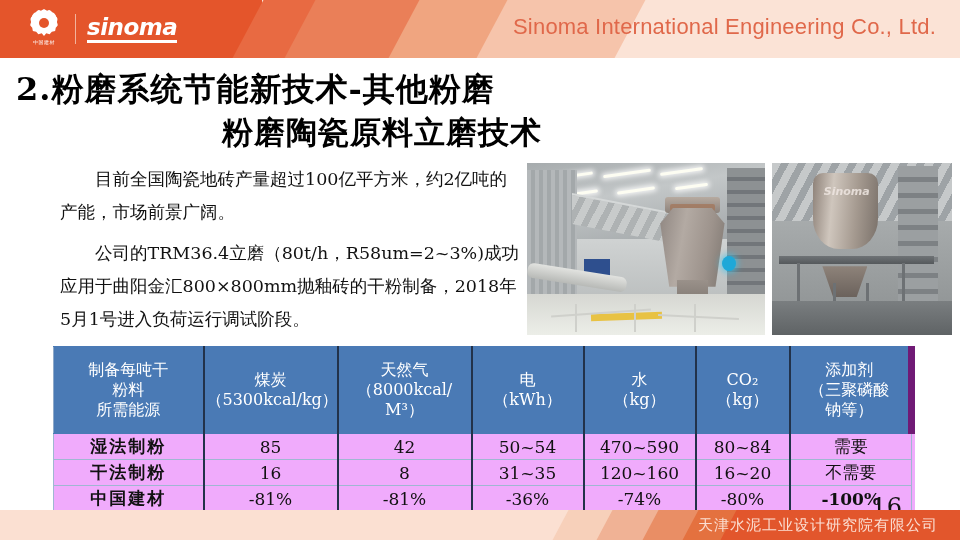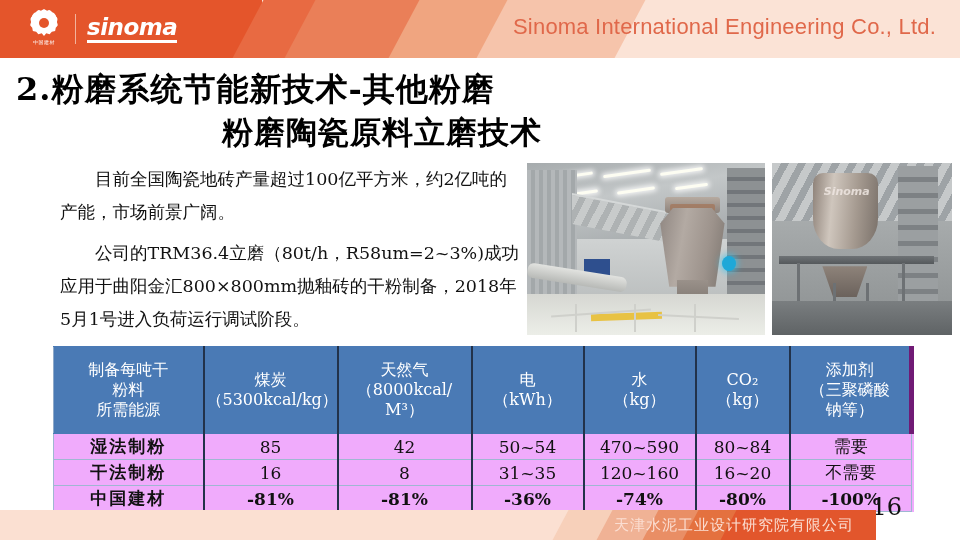--- a/index.html
+++ b/index.html
@@ -120,33 +120,33 @@
   
   .tbl{position:absolute;left:53px;top:346px;width:858px;border-collapse:collapse;
        table-layout:fixed;background:#f0abfc;}
   .tbl th,.tbl td{border:1px solid #8ea9c9;text-align:center;
                   font-family:"DejaVu Serif",serif;}
   .tbl thead th{background:#4a7ab5;color:#ffffff;font-weight:normal;font-size:16px;
                 line-height:20px;padding:5px 2px;height:76px;vertical-align:middle;
                 border-left:2px solid #22324a;border-right:2px solid #22324a;
                 border-top:1px solid #4a7ab5;border-bottom:1px solid #4a7ab5;}
   .tbl thead th:first-child{border-left:1px solid #8ea9c9;}
-  .tbl thead th:last-child{border-right:5px solid #701a75;}
+  .tbl thead th:last-child{border-right:7px solid #701a75;}
   .tbl tbody td{height:23px;font-size:17px;color:#111;padding:1px 2px;
                 border-left:2px solid #22324a;border-right:2px solid #22324a;
                 border-top:1px solid #9fb7d2;border-bottom:1px solid #9fb7d2;}
   .tbl tbody td:first-child{border-left:1px solid #9fb7d2;}
   .tbl tbody td:last-child{border-right:1px solid #9fb7d2;}
   .tbl tbody tr td:first-child{font-weight:bold;letter-spacing:2px;}
   .tbl tbody tr:last-child td{font-weight:bold;}
-  .tbl tbody tr:last-child td:not(:first-child){font-weight:bold;}
+  .tbl tbody tr:last-child td:not(:first-child){font-weight:normal;}
   .tbl tbody tr:last-child td:last-child{font-weight:bold;}
 
   
-  .footer{position:absolute;left:0;bottom:0;width:876px;height:30px;overflow:hidden;
+  .footer{position:absolute;left:0;bottom:0;width:960px;height:30px;overflow:hidden;
           background:#fbe0d2;}
   .ft-band{position:absolute;top:-10px;height:52px;transform:skewX(-28deg);}
   .ft-b1{left:560px;width:54px;background:#f7d0ba;}
   .ft-b2{left:604px;width:56px;background:#f0b295;}
   .ft-b3{left:650px;width:50px;background:#e98e65;}
   .ft-b4{left:690px;width:48px;background:#e4713f;}
   .ft-b5{left:728px;width:300px;background:#e2562c;}
   .ft-text{position:absolute;right:22px;top:50%;transform:translateY(-50%);
            color:#fbded2;font-size:15px;letter-spacing:1px;
            font-family:"DejaVu Sans",sans-serif;white-space:nowrap;}

